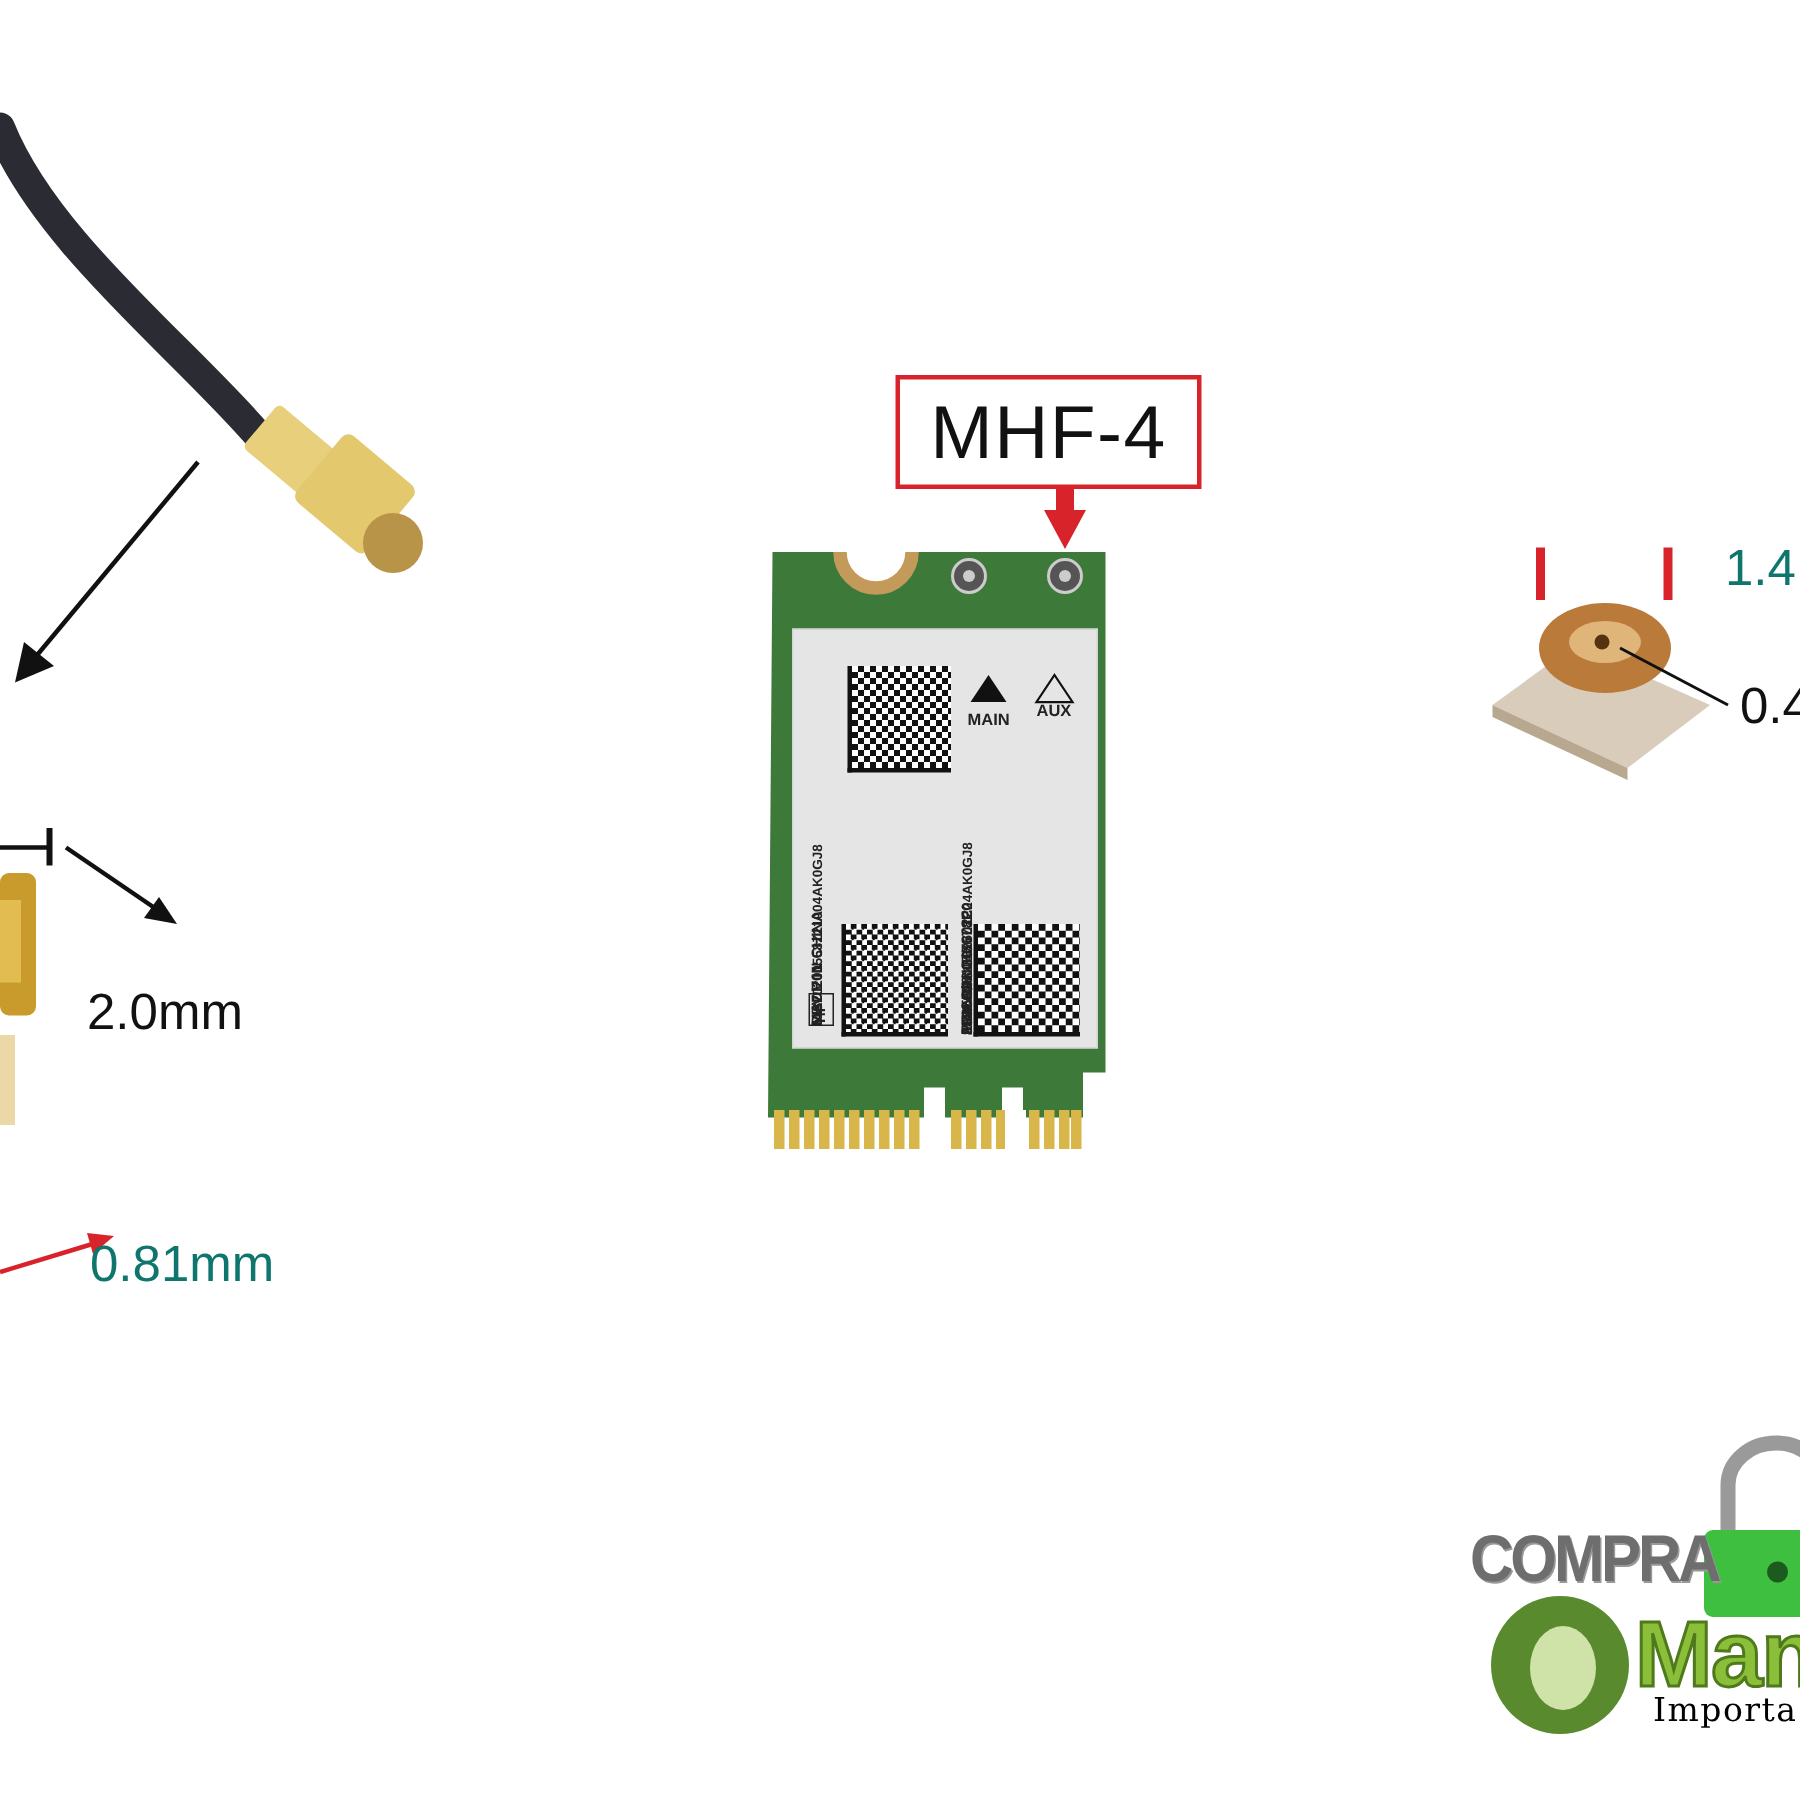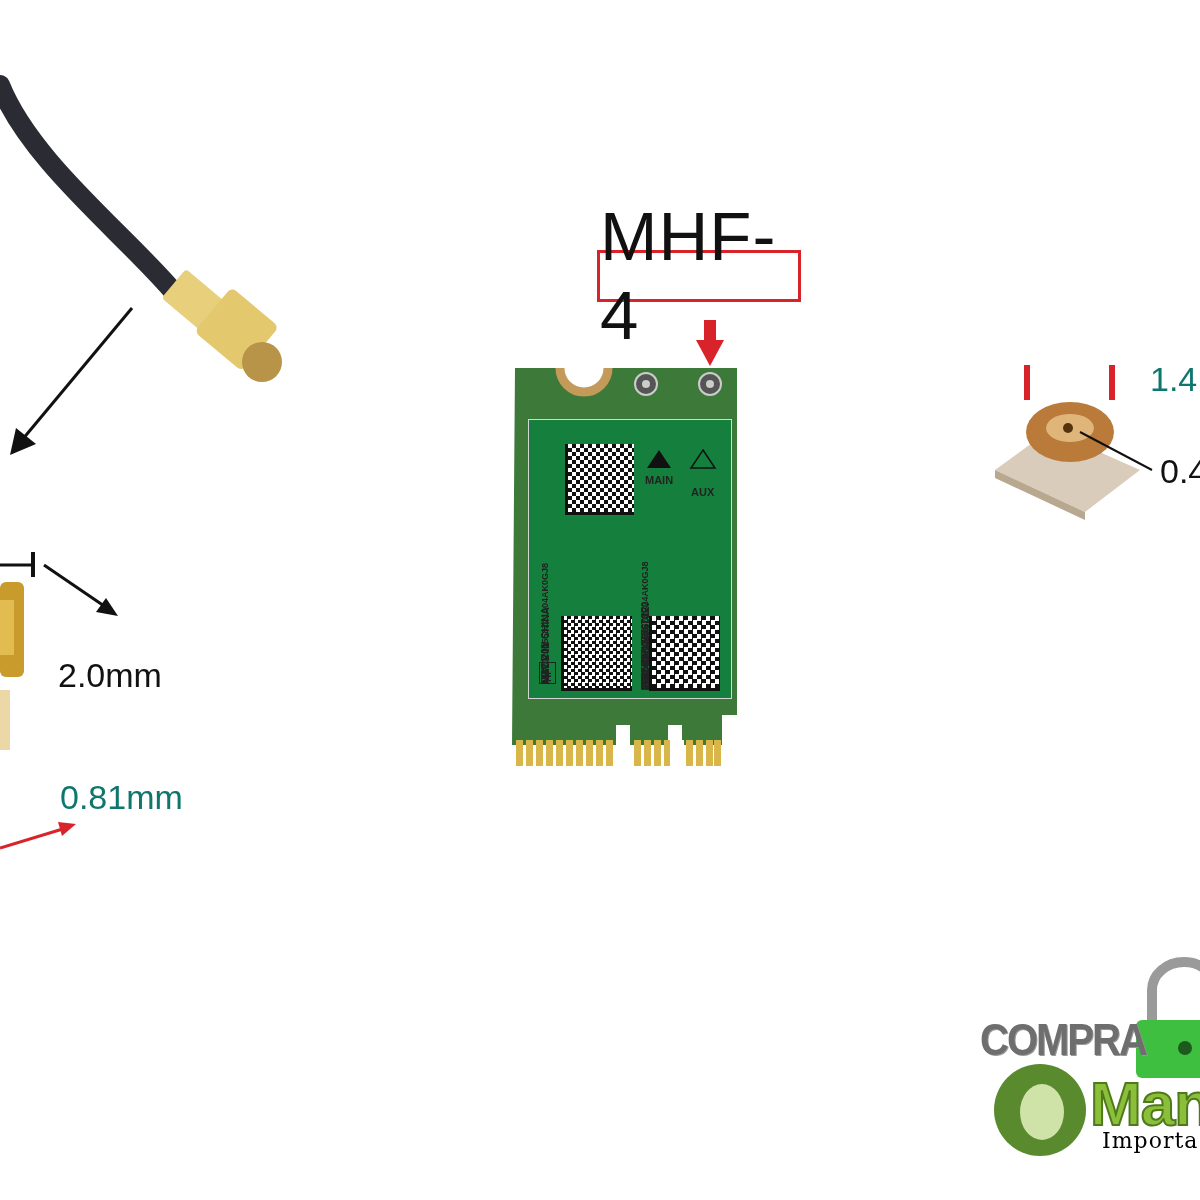--- a/index.html
+++ b/index.html
@@ -5,28 +5,28 @@
     html, body { margin: 0; padding: 0; }
     body {
       width: 1200px; height: 1200px; position: relative; overflow: hidden;
       background: #ffffff; font-family: "Liberation Sans", sans-serif;
     }
     .abs { position: absolute; }
     svg.layer { position: absolute; left: 0; top: 0; }
 
     
     .mhf-box {
-      left: 597px; top: 250px; width: 204px; height: 52px;
+      left: 597px; top: 250px; width: 204px; height: 76px;
       border: 3px solid #d8232a; box-sizing: border-box;
       display: flex; align-items: center; justify-content: center;
-      font-size: 69px; color: #111; letter-spacing: 1px; background: #fff;
+      font-size: 50px; color: #111; letter-spacing: 1px; background: #fff;
     }
     .label {
       left: 528px; top: 419px; width: 204px; height: 280px;
-      background: #15803d; border: 1px solid #d5d5d5; box-sizing: border-box;
+      background: #e5e5e5; border: 1px solid #d5d5d5; box-sizing: border-box;
     }
     .label-text {
       position: absolute; writing-mode: vertical-rl; font-size: 10px; color: #222;
       font-family: "Liberation Sans", sans-serif; font-weight: bold; white-space: nowrap;
       line-height: 13px;
     }
     .tri-label { position: absolute; font-size: 11px; font-weight: bold; color: #222; }
 
     .dim-text { font-size: 34px; color: #111; }
     .dim-red { color: #0f766e; }
@@ -136,21 +136,21 @@
   <span>MHF-4</span>
 </div>
 
 <div class="abs label">
 
   <svg class="abs" style="left:116px;top:28px" width="80" height="22">
     <polygon points="14,2 26,20 2,20" fill="#111"></polygon>
     <polygon points="58,2 70,20 46,20" fill="none" stroke="#111" stroke-width="1.5"></polygon>
   </svg>
   <span class="tri-label" style="left:116px;top:54px">MAIN</span>
-  <span class="tri-label" style="left:162px;top:66px">AUX</span>
+  <span class="tri-label" style="left:162px;top:48px">AUX</span>
 
   <div class="abs" style="left:110px;top:70px;height:200px;transform:rotate(180deg);display:flex;flex-direction:row-reverse;">
     <span class="label-text">MAC ID:</span>
     <span class="label-text">28B5C934E5678F0</span>
     <span class="label-text">FRU P/N:04X6022</span>
     <span class="label-text">EC#:640130</span>
     <span class="label-text" style="font-size:9px">8SSW10A11527L1C24AK0GJ8</span>
   </div>
   <div class="abs" style="left:10px;top:24px;height:240px;transform:rotate(180deg);display:flex;flex-direction:row-reverse;">
     <span class="label-text" style="border:1px solid #222;padding:1px;height:18px">HF</span>
@@ -158,19 +158,19 @@
     <span class="label-text">MADE IN CHINA</span>
     <span class="label-text" style="font-size:9px">11S20200558Z21004AK0GJ8</span>
   </div>
 
   <div class="abs" style="left:36px;top:24px;width:66px;height:68px;background:repeating-conic-gradient(#111 0 25%,#fff 0 50%) 0 0/8px 8px;border-left:3px solid #111;border-bottom:3px solid #111;"></div>
   <div class="abs" style="left:32px;top:196px;width:68px;height:72px;background:repeating-conic-gradient(#111 0 25%,#fff 0 50%) 0 0/7px 7px;border-left:3px solid #111;border-bottom:3px solid #111;"></div>
   <div class="abs" style="left:120px;top:196px;width:68px;height:72px;background:repeating-conic-gradient(#111 0 25%,#fff 0 50%) 0 0/9px 9px;border-left:3px solid #111;border-bottom:3px solid #111;"></div>
 </div>
 
 <span class="abs dim-text" style="left:58px;top:656px">2.0mm</span>
-<span class="abs dim-text dim-red" style="left:60px;top:778px">0.81mm</span>
+<span class="abs dim-text dim-red" style="left:60px;top:824px">0.81mm</span>
 <span class="abs dim-text dim-red" style="left:1150px;top:360px">1.4</span>
 <span class="abs dim-text" style="left:1160px;top:452px">0.4</span>
 
 <span class="abs logo-compra">COMPRA</span>
 <span class="abs logo-man">Man</span>
 <span class="abs logo-import">Importa</span>
 
 </body></html>

